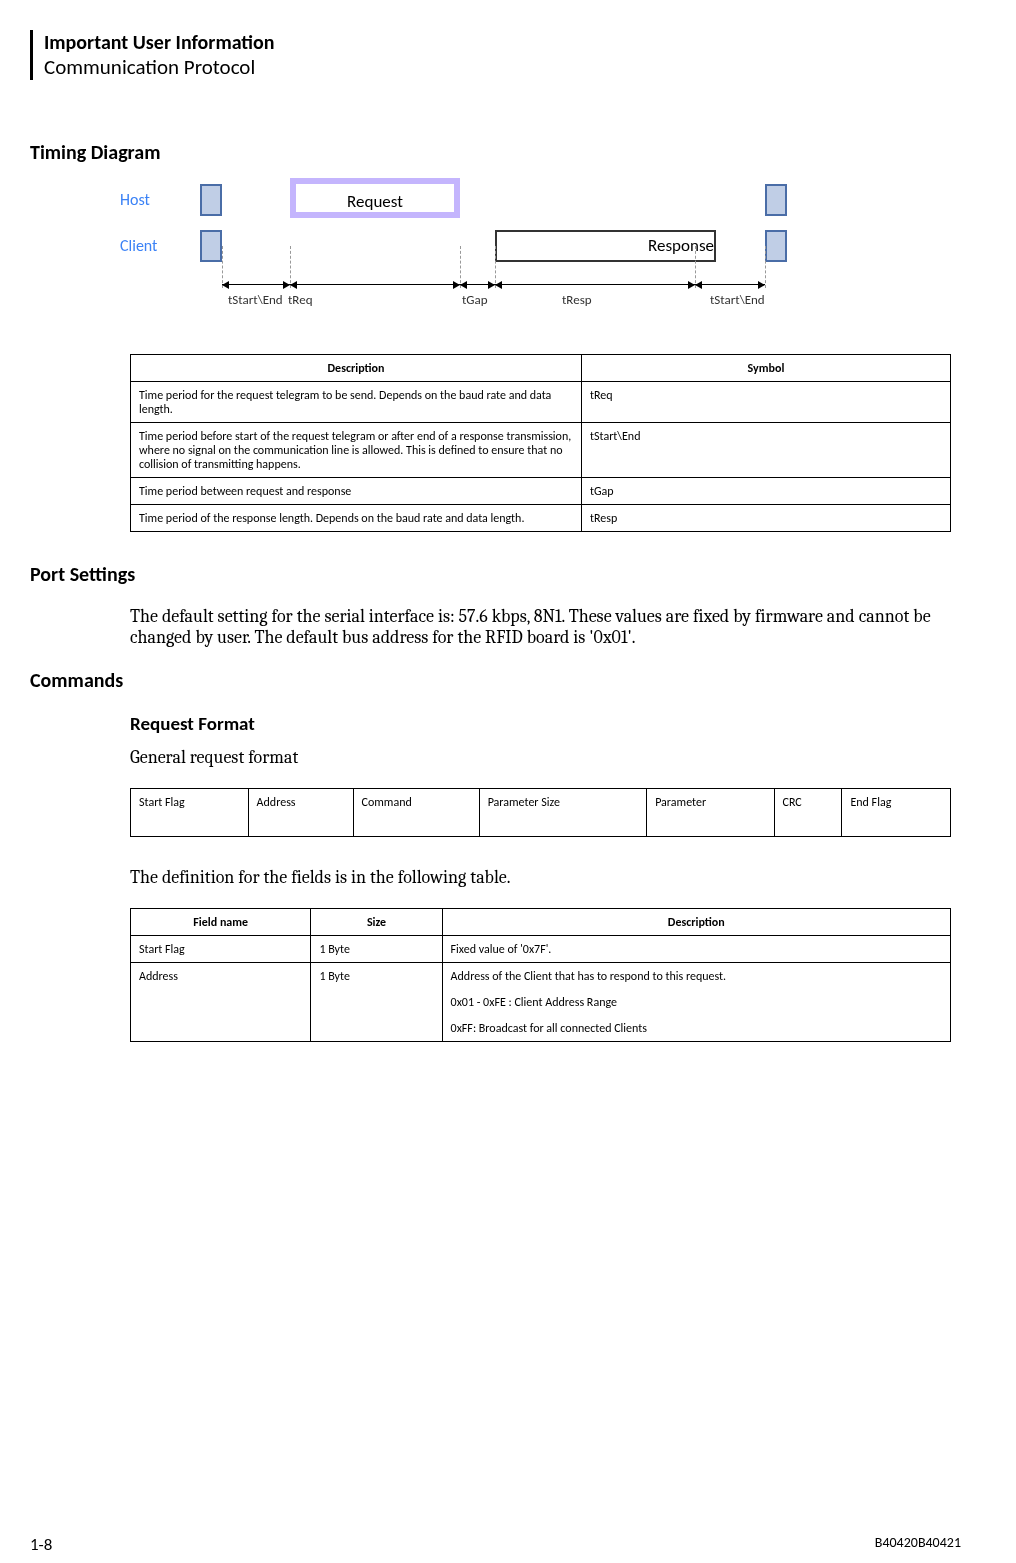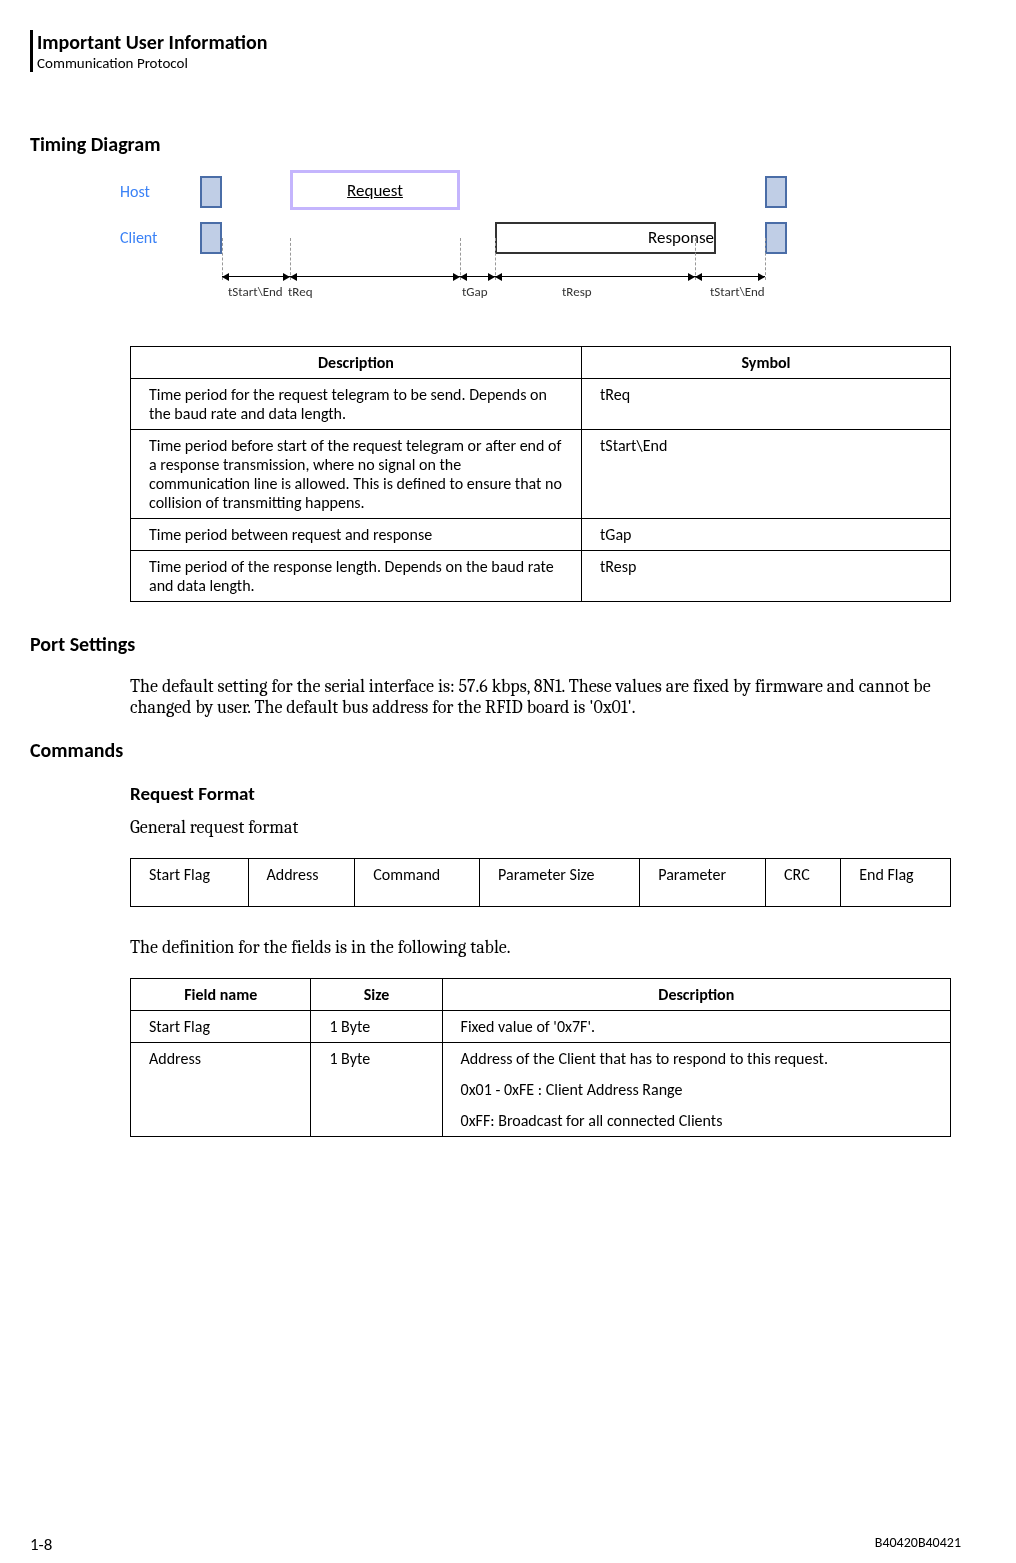--- a/index.html
+++ b/index.html
@@ -8,63 +8,63 @@
     font-size: 17px;
     color: #000;
     background: #fff;
     width: 1016px;
     height: 1563px;
     position: relative;
     padding: 30px 55px 50px 30px;
   }
   .header-bar {
     border-left: 3px solid #000;
-    padding-left: 4px;
+    padding-left: 11px;
     margin-bottom: 60px;
   }
   .header-title { font-weight: bold; font-size: 20px; }
-  .header-sub { font-size: 15px; }
+  .header-sub { font-size: 21px; }
   .section-h1 { font-weight: bold; font-size: 20px; margin-bottom: 20px; }
   .section-h2 { font-weight: bold; font-size: 19px; margin-bottom: 12px; }
   .indent-block { margin-left: 100px; margin-right: 10px; }
   .serif { font-family: Cambria, Georgia, serif; font-size: 18px; }
 
   
   .timing-diagram {
     position: relative;
     height: 140px;
     margin: 0 0 30px 0;
   }
   .td-label { position: absolute; font-size: 16px; color: #3b82f6; }
   .td-box { position: absolute; background: #fff; }
   .td-small { width: 22px; height: 32px; border: 2px solid #4a6da7; background: #c0cee6; }
-  .td-req { border: 3px solid #c4b5fd; text-decoration: underline; }
+  .td-req { border: 6px solid #c4b5fd; }
   .td-resp { border: 2px solid #333; }
   .td-arrow-line { position: absolute; border-top: 1px solid #000; height: 0; }
   .td-arrow-line:before, .td-arrow-line:after {
     content: ""; position: absolute; top: -4px; width: 0; height: 0;
     border-top: 4px solid transparent; border-bottom: 4px solid transparent;
   }
   .td-arrow-line:before { left: 0; border-right: 7px solid #000; }
   .td-arrow-line:after { right: 0; border-left: 7px solid #000; }
   .td-tick { position: absolute; font-size: 13px; color: #333; top: 108px; }
   .td-vline { position: absolute; width: 0; border-left: 1px dashed #999; top: 62px; height: 42px; }
 
   
   table.doc-table {
     width: 100%;
     border-collapse: collapse;
     margin-bottom: 30px;
   }
   table.doc-table th, table.doc-table td {
     border: 1px solid #000;
-    padding: 6px 18px;
+    padding: 6px 8px;
     vertical-align: top;
     text-align: left;
-    font-size: 16px;
+    font-size: 12px;
   }
   table.doc-table th { font-weight: bold; text-align: center; }
   table.doc-table.small-header th { text-align: center; margin-top: 34px; }
   .para { margin-bottom: 20px; }
   .cellpara { margin-bottom: 12px; }
   .cellpara:last-child { margin-bottom: 0; }
 
   .footer {
     position: absolute;
     left: 30px; right: 55px; bottom: 8px;

